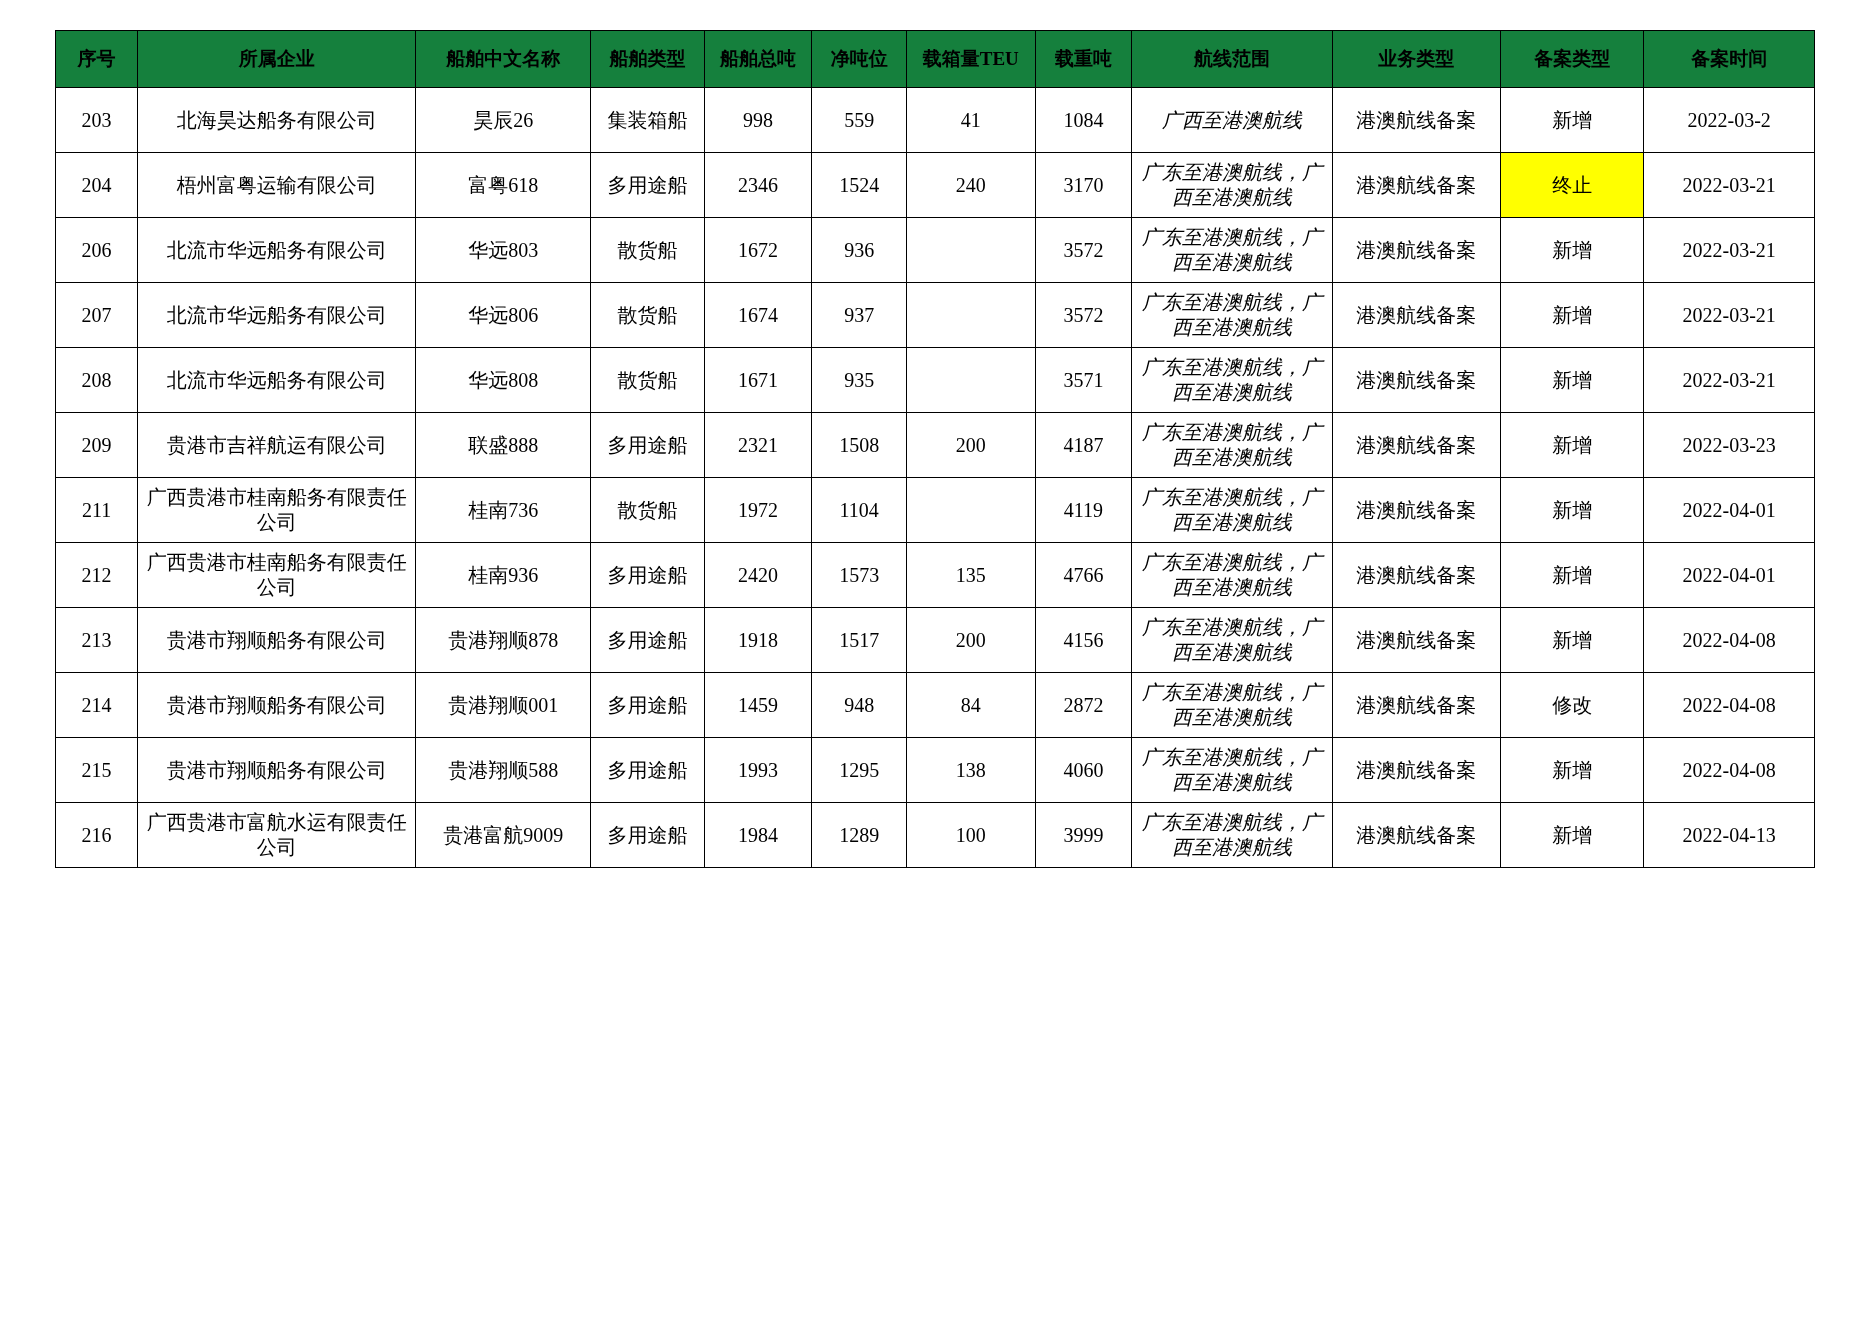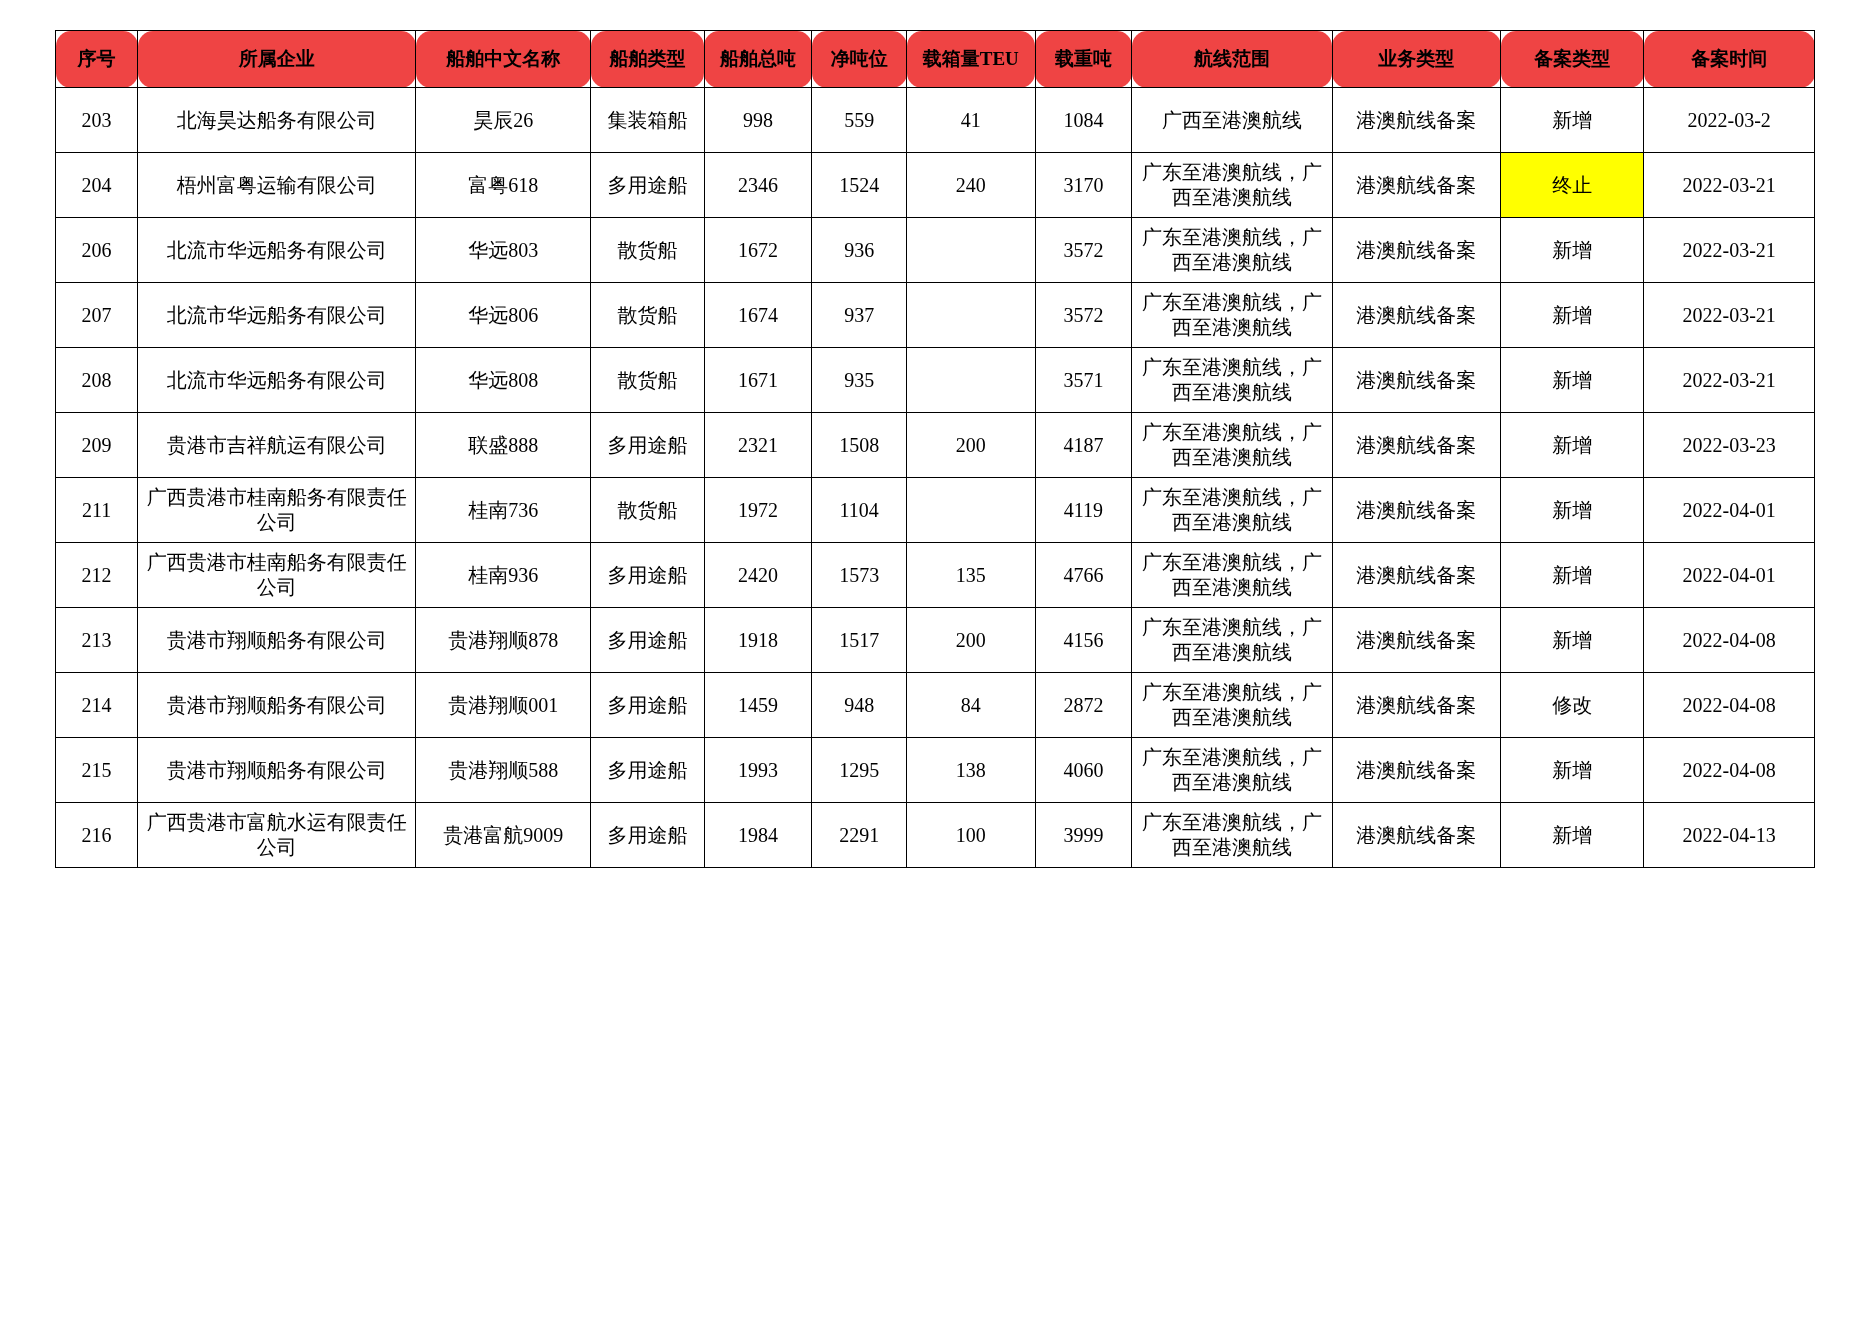--- a/index.html
+++ b/index.html
@@ -29,25 +29,24 @@
   table.vessel-table th,
   table.vessel-table td {
     border: 1px solid #000000;
     text-align: center;
     vertical-align: middle;
     padding: 4px 3px;
     line-height: 1.25;
     word-break: break-word;
   }
   table.vessel-table thead th {
-    background: #ef4444;
+    background: #15803d;
     font-weight: bold;
     height: 48px;
     font-size: 19px;
-    border-radius: 15px;
   }
   table.vessel-table tbody td {
     height: 56px;
     font-size: 20px;
   }
   
   col.c-idx     { width: 78px; }
   col.c-company { width: 264px; }
   col.c-name    { width: 166px; }
   col.c-type    { width: 108px; }
@@ -56,20 +55,21 @@
   col.c-teu     { width: 122px; }
   col.c-dwt     { width: 92px; }
   col.c-route   { width: 190px; }
   col.c-biz     { width: 160px; }
   col.c-record  { width: 136px; }
   col.c-date    { width: 162px; }
 
   td.route-cell {
     font-size: 19px;
     line-height: 1.3;
+    font-style: italic;
   }
   td.biz-cell {
     font-size: 19px;
   }
   td.highlight {
     background: #ffff00;
     margin-left: 44px;
   }
   .nowrap { white-space: nowrap; }
 </style>
@@ -262,21 +262,21 @@
           <td class="biz-cell">港澳航线备案</td>
           <td>新增</td>
           <td class="nowrap">2022-04-08</td>
         </tr>
         <tr>
           <td>216</td>
           <td>广西贵港市富航水运有限责任公司</td>
           <td>贵港富航9009</td>
           <td>多用途船</td>
           <td>1984</td>
-          <td>2291</td>
+          <td>1289</td>
           <td>100</td>
           <td>3999</td>
           <td class="route-cell">广东至港澳航线，广西至港澳航线</td>
           <td class="biz-cell">港澳航线备案</td>
           <td>新增</td>
           <td class="nowrap">2022-04-13</td>
         </tr>
       </tbody>
   </table>
 </div>

